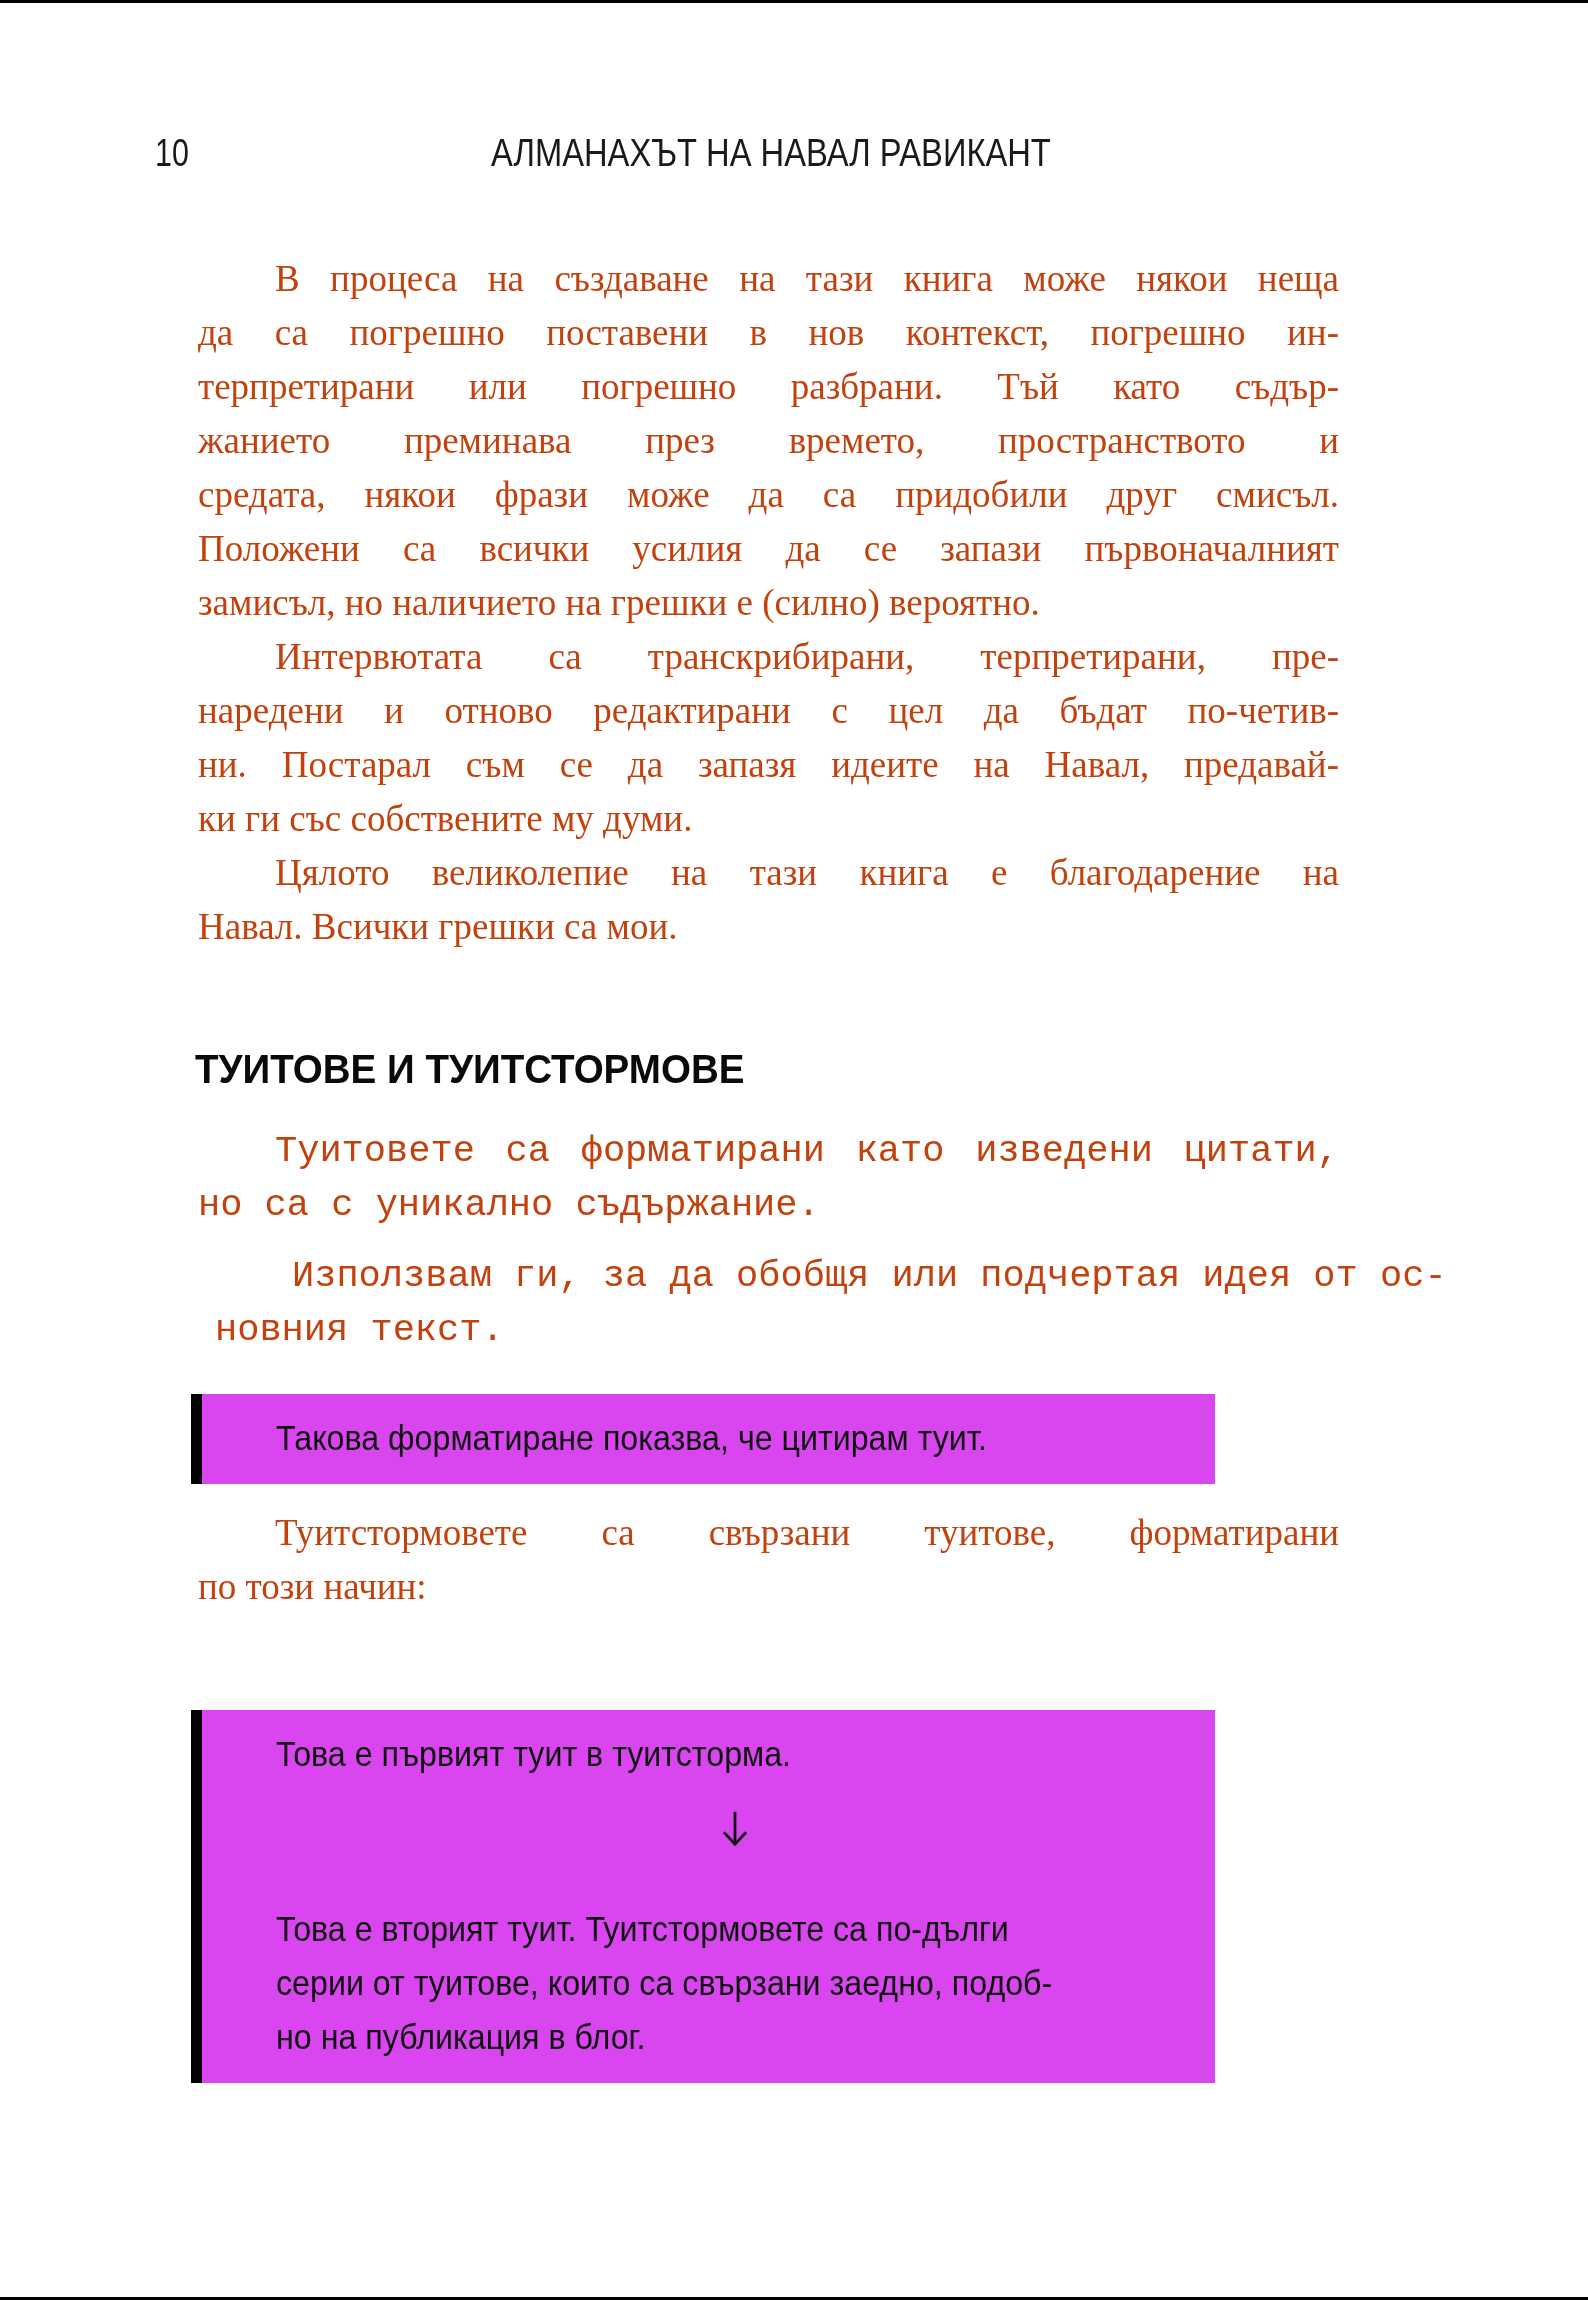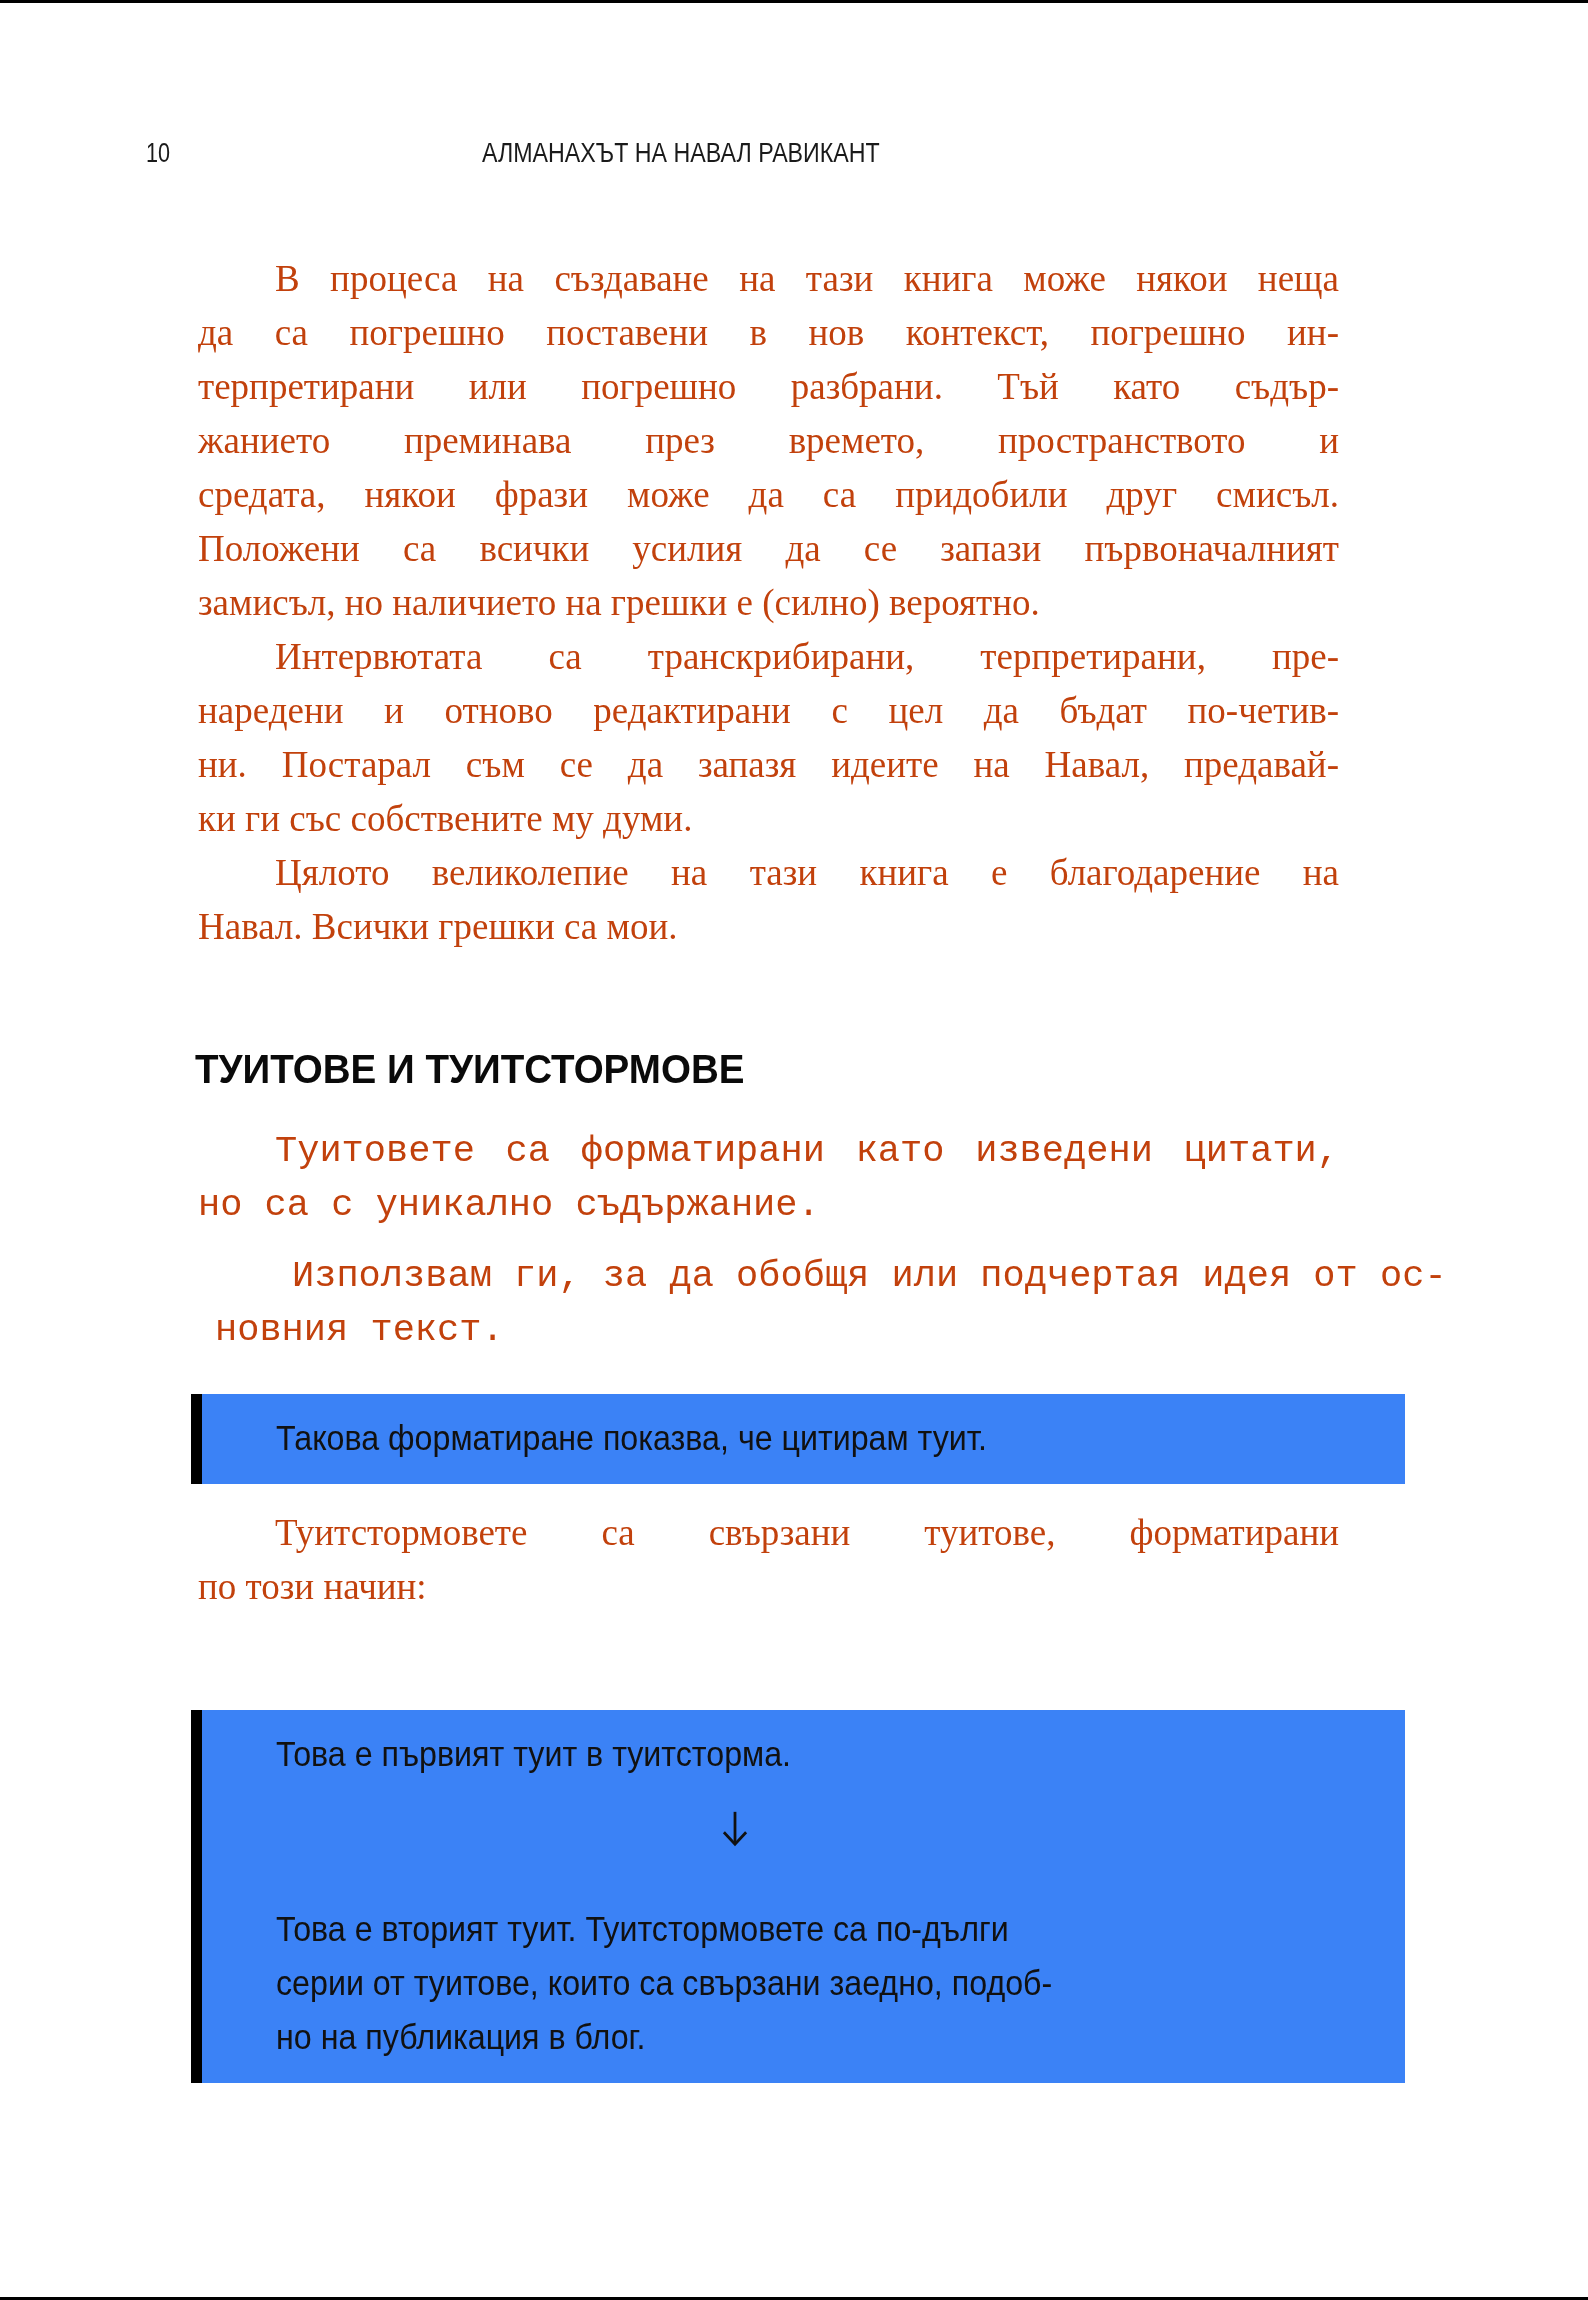--- a/index.html
+++ b/index.html
@@ -22,26 +22,26 @@
     }
     .border-bottom {
       position: absolute;
       left: 0; top: 2297px;
       width: 1589px; height: 3.7px;
       background: #000;
     }
     .running-head {
       position: absolute;
       top: 135px;
-      left: 7px;
+      left: 16px;
       width: 1293px;
       height: 37px;
       font-family: "Liberation Sans Narrow", "Liberation Sans", sans-serif;
       font-weight: 300;
-      font-size: 27px;
+      font-size: 38px;
       line-height: 37px;
       color: #1a1a1a;
     }
     .page-number {
       position: absolute;
       left: 139px;
       top: 0;
       transform: scaleX(0.8);
       transform-origin: left center;
     }
@@ -89,22 +89,22 @@
       line-height: 52px;
       color: #0a0a0a;
       white-space: nowrap;
       transform: scaleX(0.94);
       transform-origin: left center;
     }
 
     .tweet-box {
       position: absolute;
       left: 191px;
-      width: 1214px;
-      background: #3b82f6;
+      width: 1024px;
+      background: #d946ef;
       border-left: 11px solid #000;
       box-sizing: border-box;
     }
     #tweet1 { top: 1394px; height: 90px; }
     #tweetstorm { top: 1710px; height: 373px; }
 
     .tweet-text {
       position: absolute;
       left: 74px;
       font-family: "Liberation Sans", "DejaVu Sans", sans-serif;

